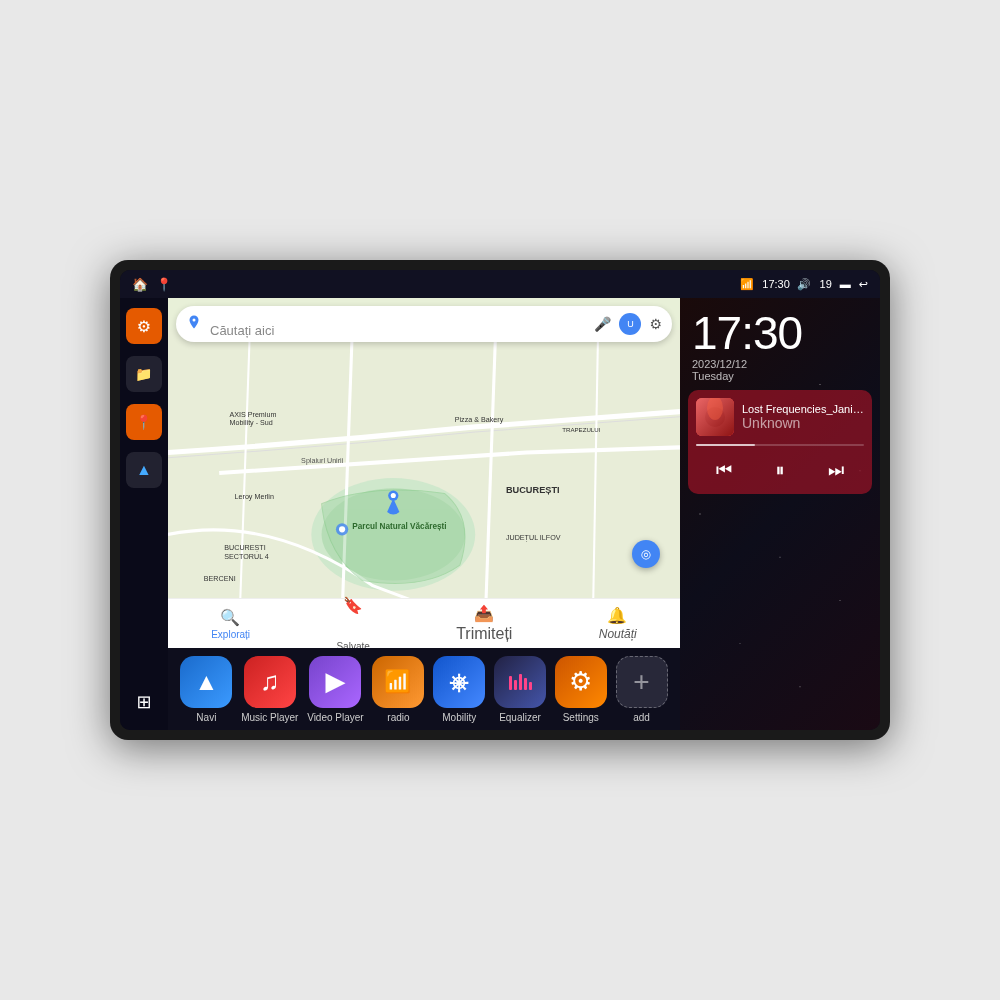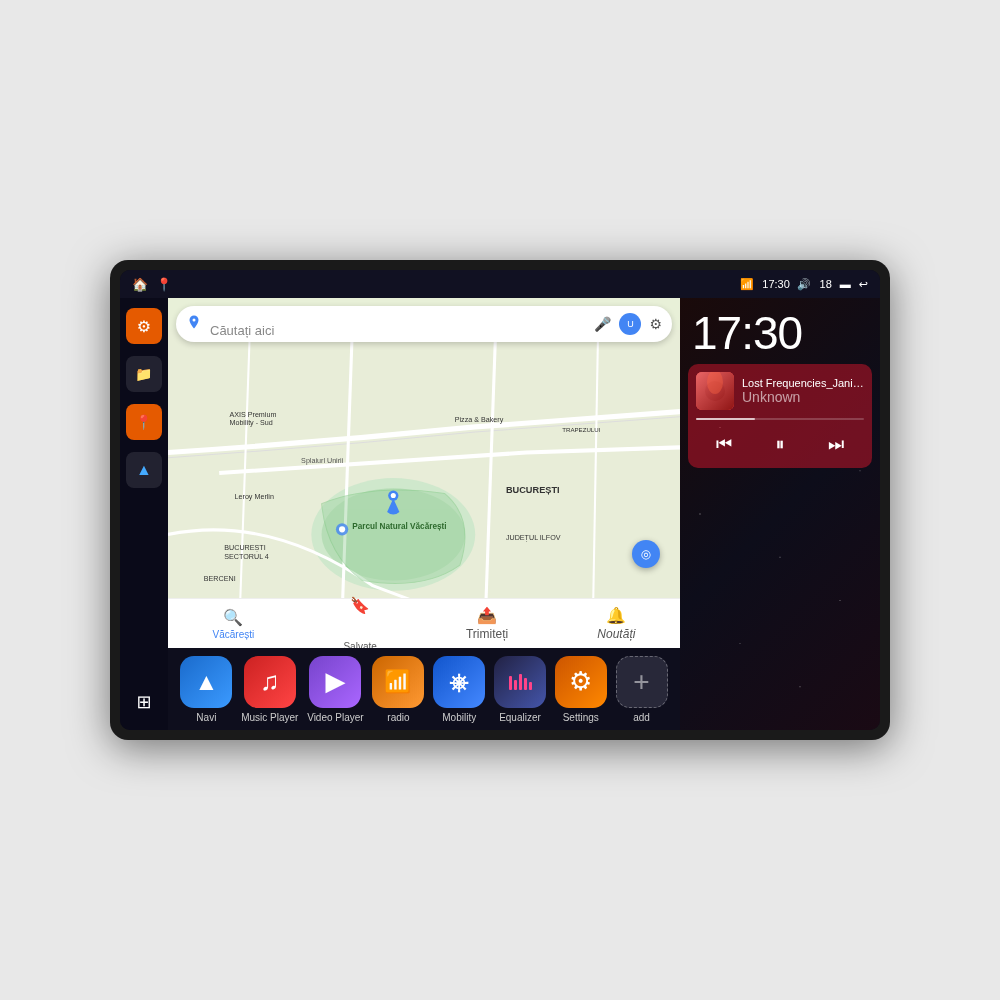--- a/index.html
+++ b/index.html
@@ -412,21 +412,21 @@
 
     <div class="status-bar">
       <div class="status-bar-left">
         <span class="status-icon">🏠</span>
         <span class="status-icon">📍</span>
       </div>
       <div class="status-bar-right">
         <span>📶</span>
         <span>17:30</span>
         <span>🔊</span>
-        <span>18</span>
+        <span>19</span>
         <span>▬</span>
         <span>↩</span>
       </div>
     </div>
 
     <div class="main-content">
 
       <div class="left-sidebar">
         <div class="sidebar-btn sidebar-btn-orange">
           <span style="color:#fff;font-size:16px;">⚙</span>
@@ -513,29 +513,29 @@
 
           
           <div class="gps-dot">
             <span style="font-size:12px;">◎</span>
           </div>
 
           
           <div class="map-bottom-nav">
             <div class="map-nav-item active">
               <span class="map-nav-icon">🔍</span>
-              <span style="font-size:10px; color:#4285f4;">Văcărești</span>
+              <span style="font-size:10px; color:#4285f4;">Explorați</span>
             </div>
             <div class="map-nav-item">
               <span class="map-nav-icon">🔖</span>
               <span style="font-size:10px;margin-top:24px;">Salvate</span>
             </div>
             <div class="map-nav-item">
               <span class="map-nav-icon">📤</span>
-              <span style="font-size:12px;">Trimiteți</span>
+              <span style="font-size:16px;">Trimiteți</span>
             </div>
             <div class="map-nav-item">
               <span class="map-nav-icon">🔔</span>
               <span style="font-size:12px;font-style:italic;">Noutăți</span>
             </div>
           </div>
         </div>
 
         <div class="bottom-app-bar">
           <div class="app-icon-item">
@@ -592,20 +592,24 @@
             </div>
             <span class="app-icon-label">add</span>
           </div>
         </div>
       </div>
 
       <div class="right-panel">
 
         <div class="clock-section">
           <div class="clock-time">17:30</div>
+          <div class="clock-date">
+            <span>2023/12/12</span><br>
+            <span>Tuesday</span>
+          </div>
         </div>
 
         <div class="music-widget">
           <div class="music-info-row">
             <div class="album-art">
               <svg width="38" height="38" viewBox="0 0 38 38">
                 <rect width="38" height="38" fill="#cc3333"></rect>
                 <circle cx="19" cy="19" r="10" fill="#aa1111" opacity="0.5"></circle>
                 <rect x="0" y="0" width="38" height="38" fill="url(#grad1)" opacity="0.6"></rect>
                 <defs>

